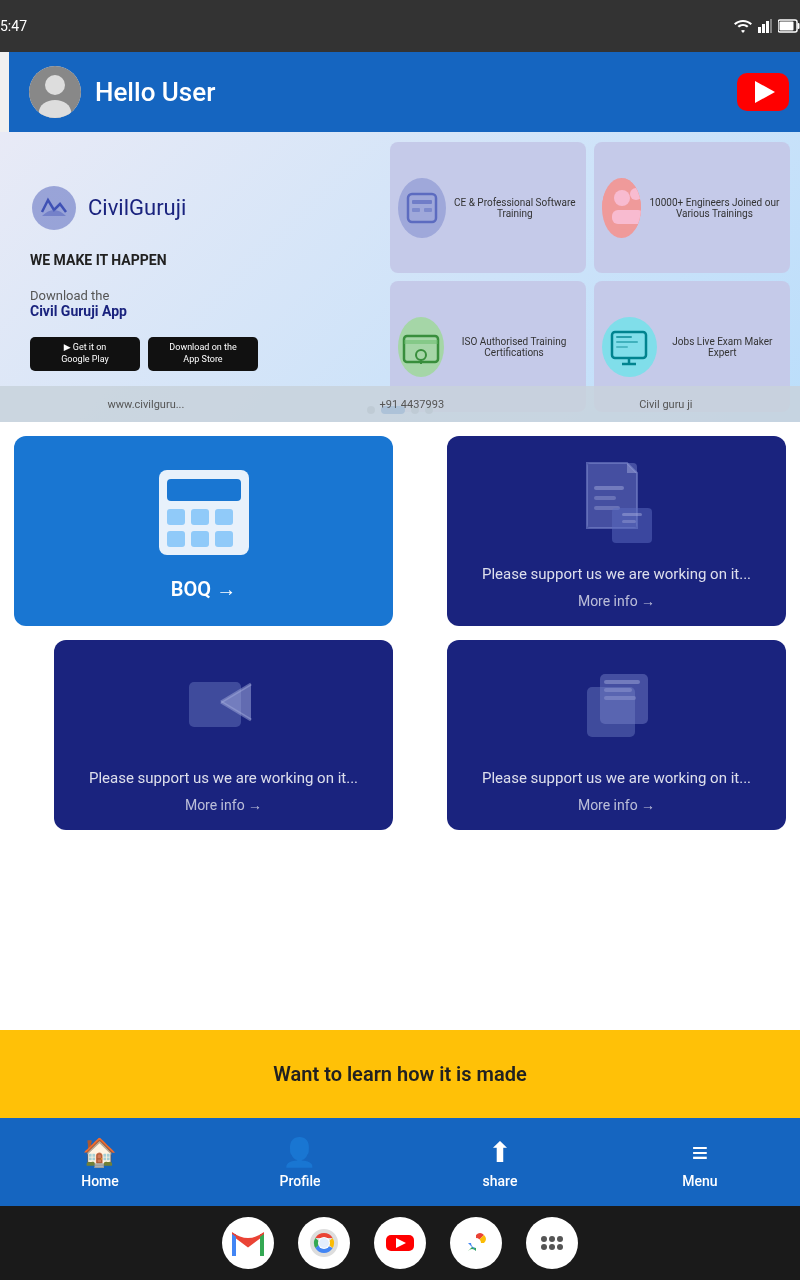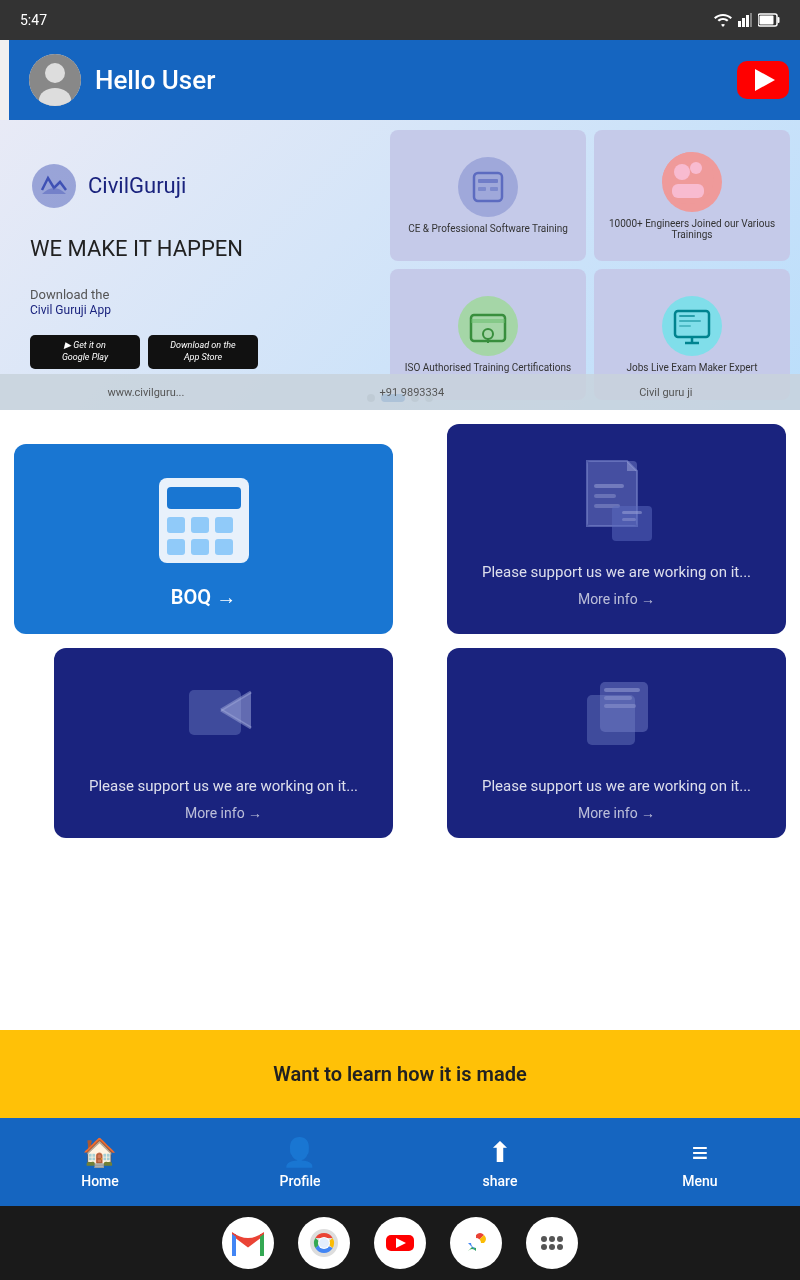--- a/index.html
+++ b/index.html
@@ -8,26 +8,26 @@
       height: 1280px;
       font-family: 'Roboto', Arial, sans-serif;
       background: #f0f0f0;
       overflow: hidden;
       position: relative;
     }
 
     
     #status-bar {
       width: 100%;
-      height: 40px;
+      height: 52px;
       background: #333;
       display: flex;
       align-items: center;
       justify-content: space-between;
-      padding: 0 20px;
+      padding: 0 0;
       color: white;
       font-size: 14px;
     }
     .status-icons {
       display: flex;
       align-items: center;
       gap: 6px;
     }
 
     
@@ -101,34 +101,33 @@
       display: flex;
       align-items: center;
       gap: 10px;
     }
     .banner-brand {
       font-size: 22px;
       font-weight: 400;
       color: #1a237e;
     }
     .banner-tagline {
-      font-size: 22px;
-      font-weight: 400;
+      font-size: 14px;
+      font-weight: 700;
       color: #212121;
-      margin: 16px 0;
+      margin: 10px 0;
     }
     .banner-sub {
       font-size: 13px;
       color: #555;
     }
     .banner-buttons {
       display: flex;
       gap: 8px;
       margin-top: 8px;
-      font-style: italic;
     }
     .store-btn {
       width: 110px;
       height: 34px;
       background: #111;
       border-radius: 5px;
       display: flex;
       align-items: center;
       justify-content: center;
     }
@@ -144,21 +143,21 @@
       grid-template-columns: 1fr 1fr;
       grid-template-rows: 1fr 1fr;
       gap: 8px;
       padding: 10px;
       height: 100%;
     }
     .banner-card {
       background: #c5cae9;
       border-radius: 8px;
       display: flex;
-      flex-direction: column;
+      flex-direction: row;
       align-items: center;
       justify-content: center;
       padding: 8px;
       gap: 6px;
     }
     .banner-card-icon {
       width: 60px;
       height: 60px;
       border-radius: 50%;
       background: #9fa8da;
@@ -220,21 +219,20 @@
       flex-direction: column;
       align-items: center;
       justify-content: center;
       padding: 20px 16px 16px;
       min-height: 190px;
       position: relative;
       cursor: pointer;
     }
     .card-boq {
       background: #1976D2;
-      margin-top: 20px;
     }
     .card-dark {
       background: #1a237e;
       margin-left: 40px;
     }
     .card-icon-area {
       margin-bottom: 12px;
     }
     .card-text {
       color: rgba(255,255,255,0.85);
@@ -411,21 +409,21 @@
           <svg width="48" height="48" viewBox="0 0 48 48">
             <circle cx="24" cy="24" r="22" fill="#7986CB" opacity="0.7"></circle>
             <path d="M12 28 L18 16 L24 26 L30 20 L36 28" stroke="#3F51B5" stroke-width="2.5" fill="none"></path>
             <path d="M12 32 Q24 20 36 32" fill="#5C6BC0" opacity="0.6"></path>
           </svg>
           <span class="banner-brand">CivilGuruji</span>
         </div>
         <div class="banner-tagline">WE MAKE IT HAPPEN</div>
         <div class="banner-sub">
           <span>Download the</span><br>
-          <span style="font-weight:400; font-size:12px; color:#1a237e;">Civil Guruji App</span>
+          <span style="font-weight:700; font-size:14px; color:#1a237e;">Civil Guruji App</span>
         </div>
         <div class="banner-buttons">
           <div class="store-btn">
             <div class="store-btn-text">
               ▶ Get it on<br>Google Play
             </div>
           </div>
           <div class="store-btn">
             <div class="store-btn-text">
                Download on the<br>App Store
@@ -482,21 +480,21 @@
         </div>
       </div>
       <div id="banner-dots">
         <div class="dot"></div>
         <div class="dot active"></div>
         <div class="dot"></div>
         <div class="dot"></div>
       </div>
       <div id="banner-footer">
         <span>www.civilguru...</span>
-        <span>+91 9893334</span>
+        <span>+91 4437993</span>
         <span>Civil guru ji</span>
       </div>
     </div>
 
     <div id="cards-grid">
 
       <div class="card card-boq">
         <div class="card-icon-area">
           <svg width="110" height="100" viewBox="0 0 110 100" class="calc-icon">
             <rect x="10" y="5" width="90" height="85" rx="8" fill="white" opacity="0.9"></rect>

